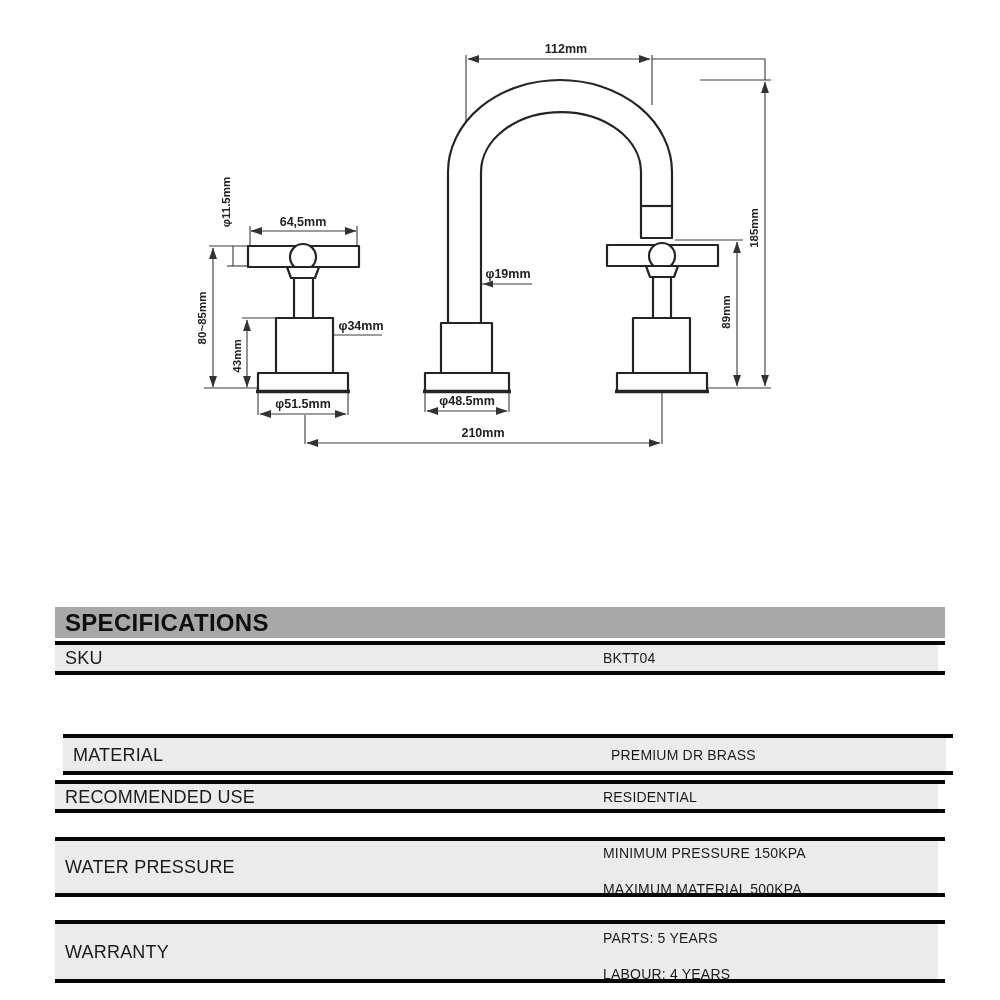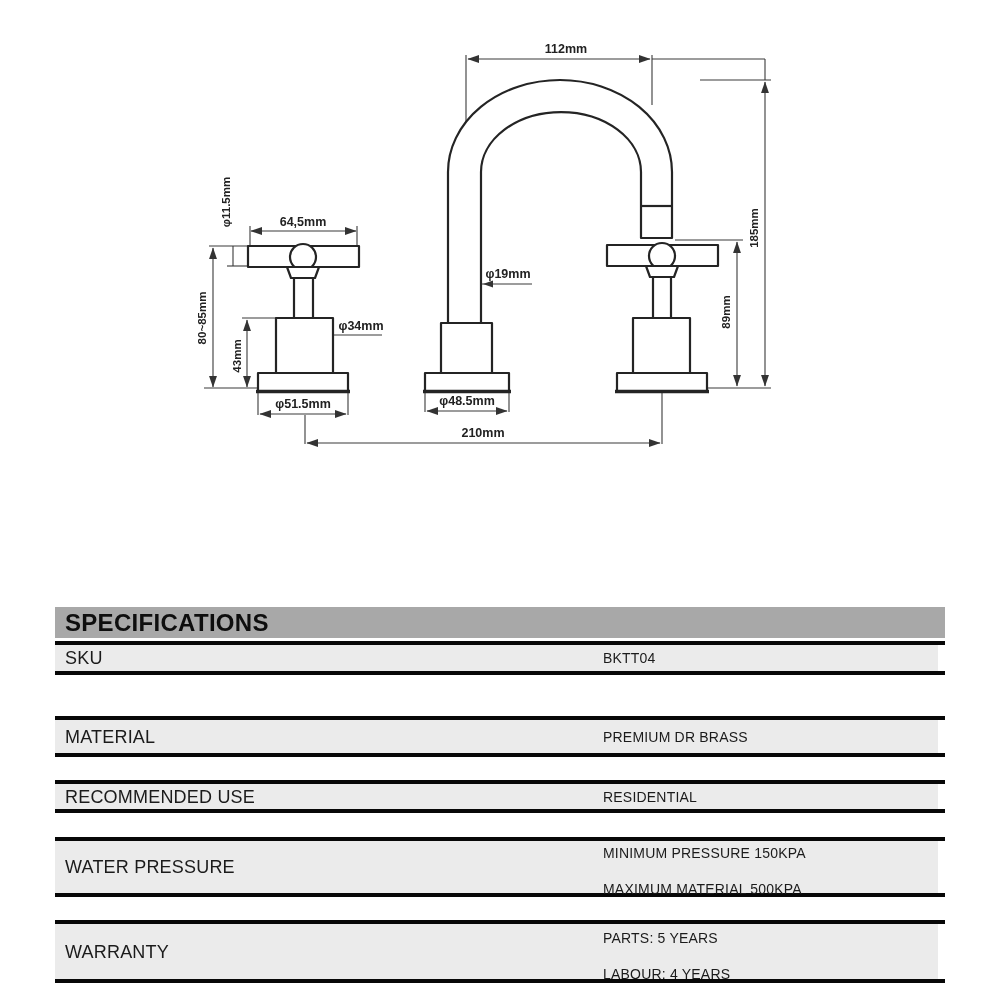--- a/index.html
+++ b/index.html
@@ -15,21 +15,21 @@
     font-size:24px;font-weight:700;letter-spacing:.3px;color:#0e0e0e;}
   .spec-row{position:absolute;left:55px;width:890px;box-sizing:border-box;
     border-top:4px solid #070707;border-bottom:4px solid #070707;
     background:linear-gradient(to right,#ebebeb 0,#ebebeb 883px,#ffffff 883px);}
   .spec-row .label{position:absolute;left:10px;top:50%;transform:translateY(-50%);
     font-size:18px;color:#1b1b1b;letter-spacing:.2px;white-space:nowrap;}
   .spec-row .value{position:absolute;left:548px;top:50%;transform:translateY(-50%);
     font-size:14px;color:#1b1b1b;letter-spacing:.2px;white-space:nowrap;}
   .spec-row .value .vline{line-height:27px;margin-top:9px;}
   .r0{top:641px;height:34px;}
-  .r1{top:716px;height:41px;}
+  .r1{top:734px;height:41px;margin-left:8px;}
   .r2{top:780px;height:33px;}
   .r3{top:837px;height:60px;}
   .r4{top:920px;height:63px;}
 </style>
 </head>
 <body>
 
 <div class="page">
 
   <div class="drawing-wrap">

